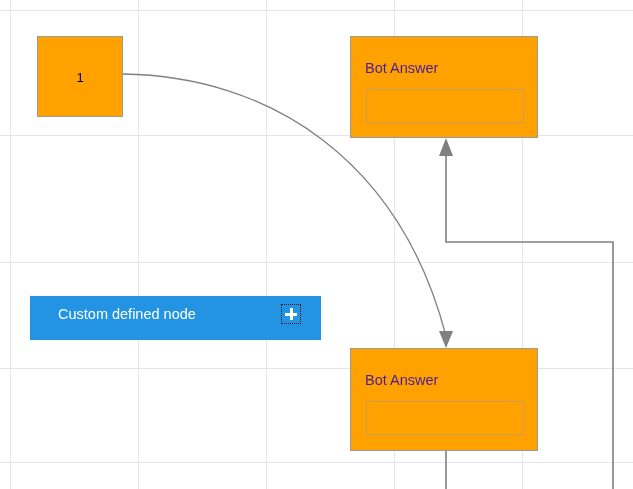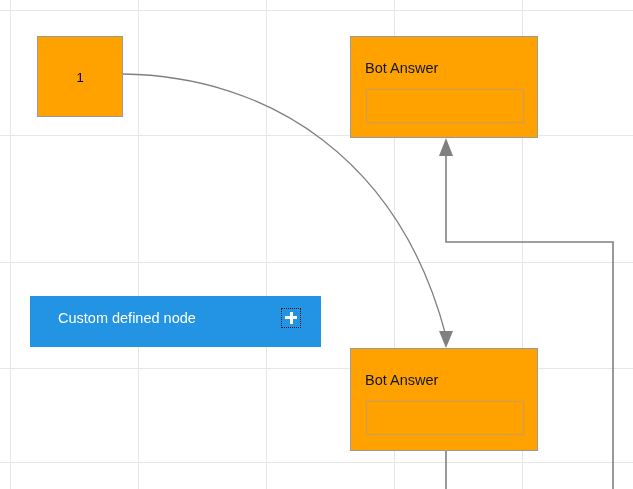--- a/index.html
+++ b/index.html
@@ -45,21 +45,21 @@
     position: absolute;
     box-sizing: border-box;
     background: #FFA200;
     border: 1px solid #9a9a9a;
   }
   .node-title {
     position: absolute;
     left: 14px;
     top: 24px;
     font-size: 14.5px;
-    color: #0f172a;
+    color: #4c1d95;
     line-height: 1;
     white-space: nowrap;
   }
   .node-slot {
     position: absolute;
     left: 15px;
     right: 13px;
     top: 52px;
     height: 34px;
     box-sizing: border-box;
@@ -95,21 +95,21 @@
     width: 188px;
     height: 103px;
   }
 
   
   #custom-defined-node {
     position: absolute;
     left: 30px;
     top: 296px;
     width: 291px;
-    height: 51px;
+    height: 44px;
     background: #2294E3;
     display: flex;
     align-items: center;
     box-sizing: border-box;
     padding: 0 14px 8px 28px;
   }
   #custom-defined-node .palette-label {
     color: #ffffff;
     font-size: 14.5px;
     white-space: nowrap;

